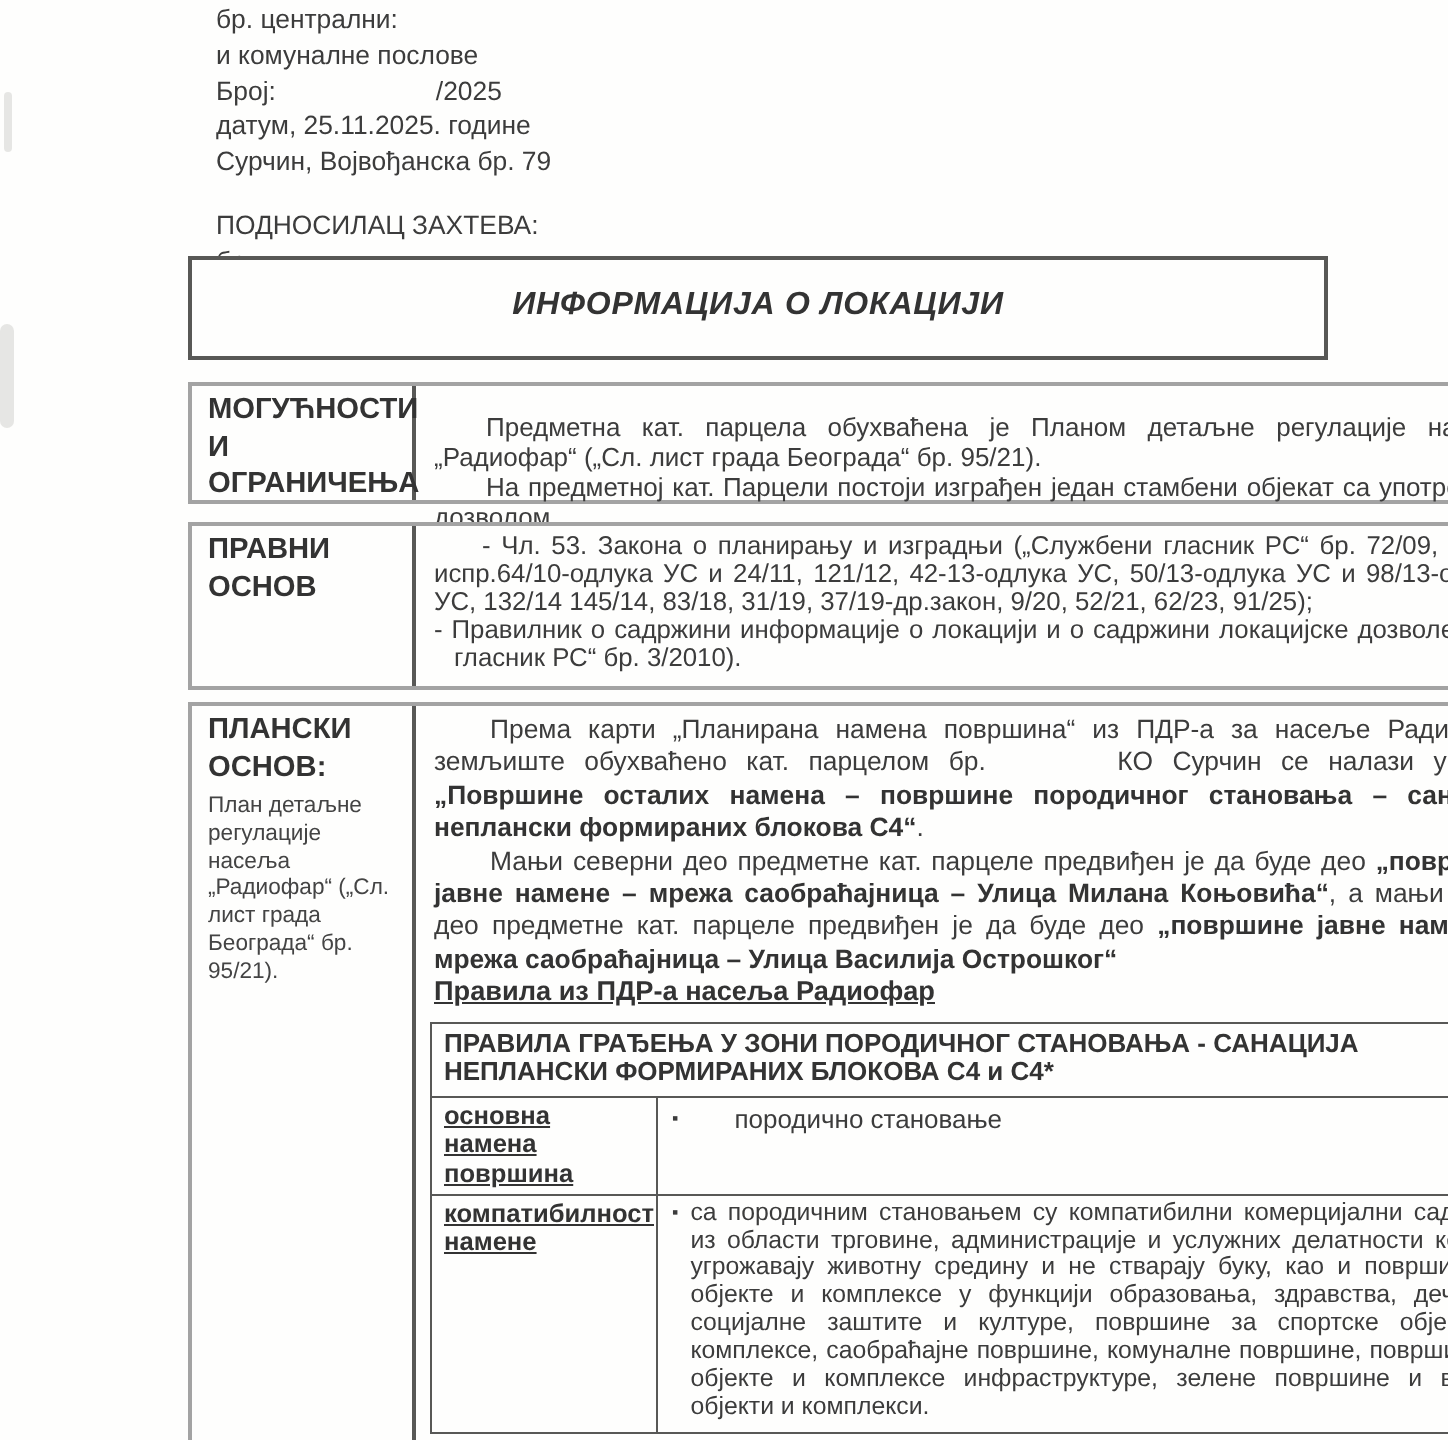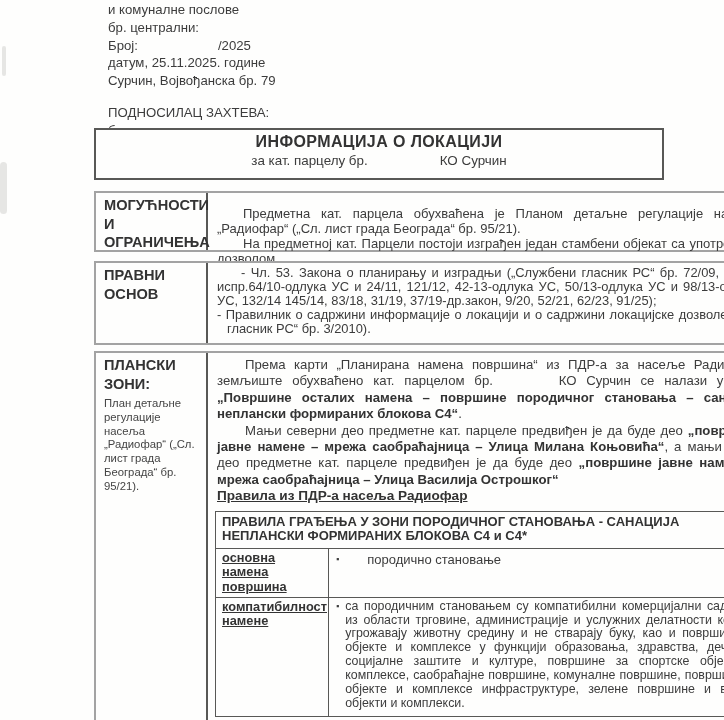--- a/index.html
+++ b/index.html
@@ -21,21 +21,21 @@
   .header-block{position:absolute;left:108px;top:1px;font-size:13.2px;line-height:17.8px;}
   .applicant-block{position:absolute;left:108px;top:104px;font-size:13.2px;line-height:17.6px;}
   .sp80{display:inline-block;width:80px;}
   .sp56{display:inline-block;width:56px;}
   .sp72{display:inline-block;width:72px;}
 
   
   .title-box{
     position:absolute;left:94px;top:128px;width:570px;height:52px;
     border:2px solid #585856;box-sizing:border-box;
-    text-align:center;padding-top:3px;background:#fefefd;
+    text-align:center;padding-top:14px;background:#fefefd;font-style:italic;
   }
   .doc-title{font-size:16px;font-weight:bold;letter-spacing:.4px;color:#333;}
   .doc-subtitle{font-size:13.4px;margin-top:2px;}
 
   
   .sec{
     position:absolute;left:94px;width:677px;
     border:2px solid #a3a3a3;box-sizing:border-box;
     display:flex;background:#fefefd;
   }
@@ -90,57 +90,56 @@
 </style>
 </head>
 <body>
 
 <div class="page">
 
   <div class="smudge s1"></div>
   <div class="smudge s2"></div>
 
   <div class="header-block">
+    <div>бр. централни:</div>
     <div>и комуналне послове</div>
-    <div>бр. централни:</div>
     <div><span>Број:</span><span class="sp80"></span><span>/2025</span></div>
     <div>датум, 25.11.2025. године</div>
     <div>Сурчин, Војвођанска бр. 79</div>
   </div>
 
   <div class="applicant-block">
     <div>ПОДНОСИЛАЦ ЗАХТЕВА:</div>
     <div>бр.</div>
     <div>ПОВОД: изградња објеката</div>
   </div>
 
   <div class="title-box">
     <div class="doc-title">ИНФОРМАЦИЈА О ЛОКАЦИЈИ</div>
-    <div class="doc-subtitle"><span>за кат. парцелу бр.</span><span class="sp72"></span><span>КО Сурчин</span></div>
   </div>
 
   <div class="sec sec1">
     <div class="sec-label">МОГУЋНОСТИ И ОГРАНИЧЕЊА</div>
     <div class="sec-body">
       <p class="ind">Предметна кат. парцела обухваћена је Планом детаљне регулације насеља „Радиофар“ („Сл. лист града Београда“ бр. 95/21).</p>
       <p class="ind">На предметној кат. Парцели постоји изграђен један стамбени објекат са употребном дозволом.</p>
     </div>
   </div>
 
   <div class="sec sec2">
     <div class="sec-label">ПРАВНИ ОСНОВ</div>
     <div class="sec-body">
       <p class="law1">- Чл. 53. Закона о планирању и изградњи („Службени гласник РС“ бр. 72/09, 81/09-испр.64/10-одлука УС и 24/11, 121/12, 42-13-одлука УС, 50/13-одлука УС и 98/13-одлука УС, 132/14 145/14, 83/18, 31/19, 37/19-др.закон, 9/20, 52/21, 62/23, 91/25);</p>
       <p class="hang">- Правилник о садржини информације о локацији и о садржини локацијске дозволе („Сл. гласник РС“ бр. 3/2010).</p>
     </div>
   </div>
 
   <div class="sec sec3">
     <div class="sec-label">
-      <div>ПЛАНСКИ ЗОНИ:</div>
+      <div>ПЛАНСКИ ОСНОВ:</div>
       <div class="sec-sublabel">План детаљне регулације насеља „Радиофар“ („Сл. лист града Београда“ бр. 95/21).</div>
     </div>
     <div class="sec-body">
       <p class="ind28"><span>Према карти „Планирана намена површина“ из ПДР-а за насеље Радиофар, земљиште обухваћено кат. парцелом бр.</span><span class="sp56"></span> <span>КО Сурчин се налази у зони </span><span class="b">„Површине осталих намена – површине породичног становања – санација неплански формираних блокова С4“</span><span>.</span></p>
       <p class="ind28"><span>Мањи северни део предметне кат. парцеле предвиђен је да буде део </span><span class="b">„површине јавне намене – мрежа саобраћајница – Улица Милана Коњовића“</span><span>, а мањи јужни део предметне кат. парцеле предвиђен је да буде део </span><span class="b">„површине јавне намене – мрежа саобраћајница – Улица Василија Острошког“</span></p>
 
       <p class="rules-heading">Правила из ПДР-а насеља Радиофар</p>
 
       <div class="rules-table">
         <div class="rt-header">ПРАВИЛА ГРАЂЕЊА  У ЗОНИ ПОРОДИЧНОГ СТАНОВАЊА  -  САНАЦИЈА НЕПЛАНСКИ ФОРМИРАНИХ БЛОКОВА С4 и С4*</div>

